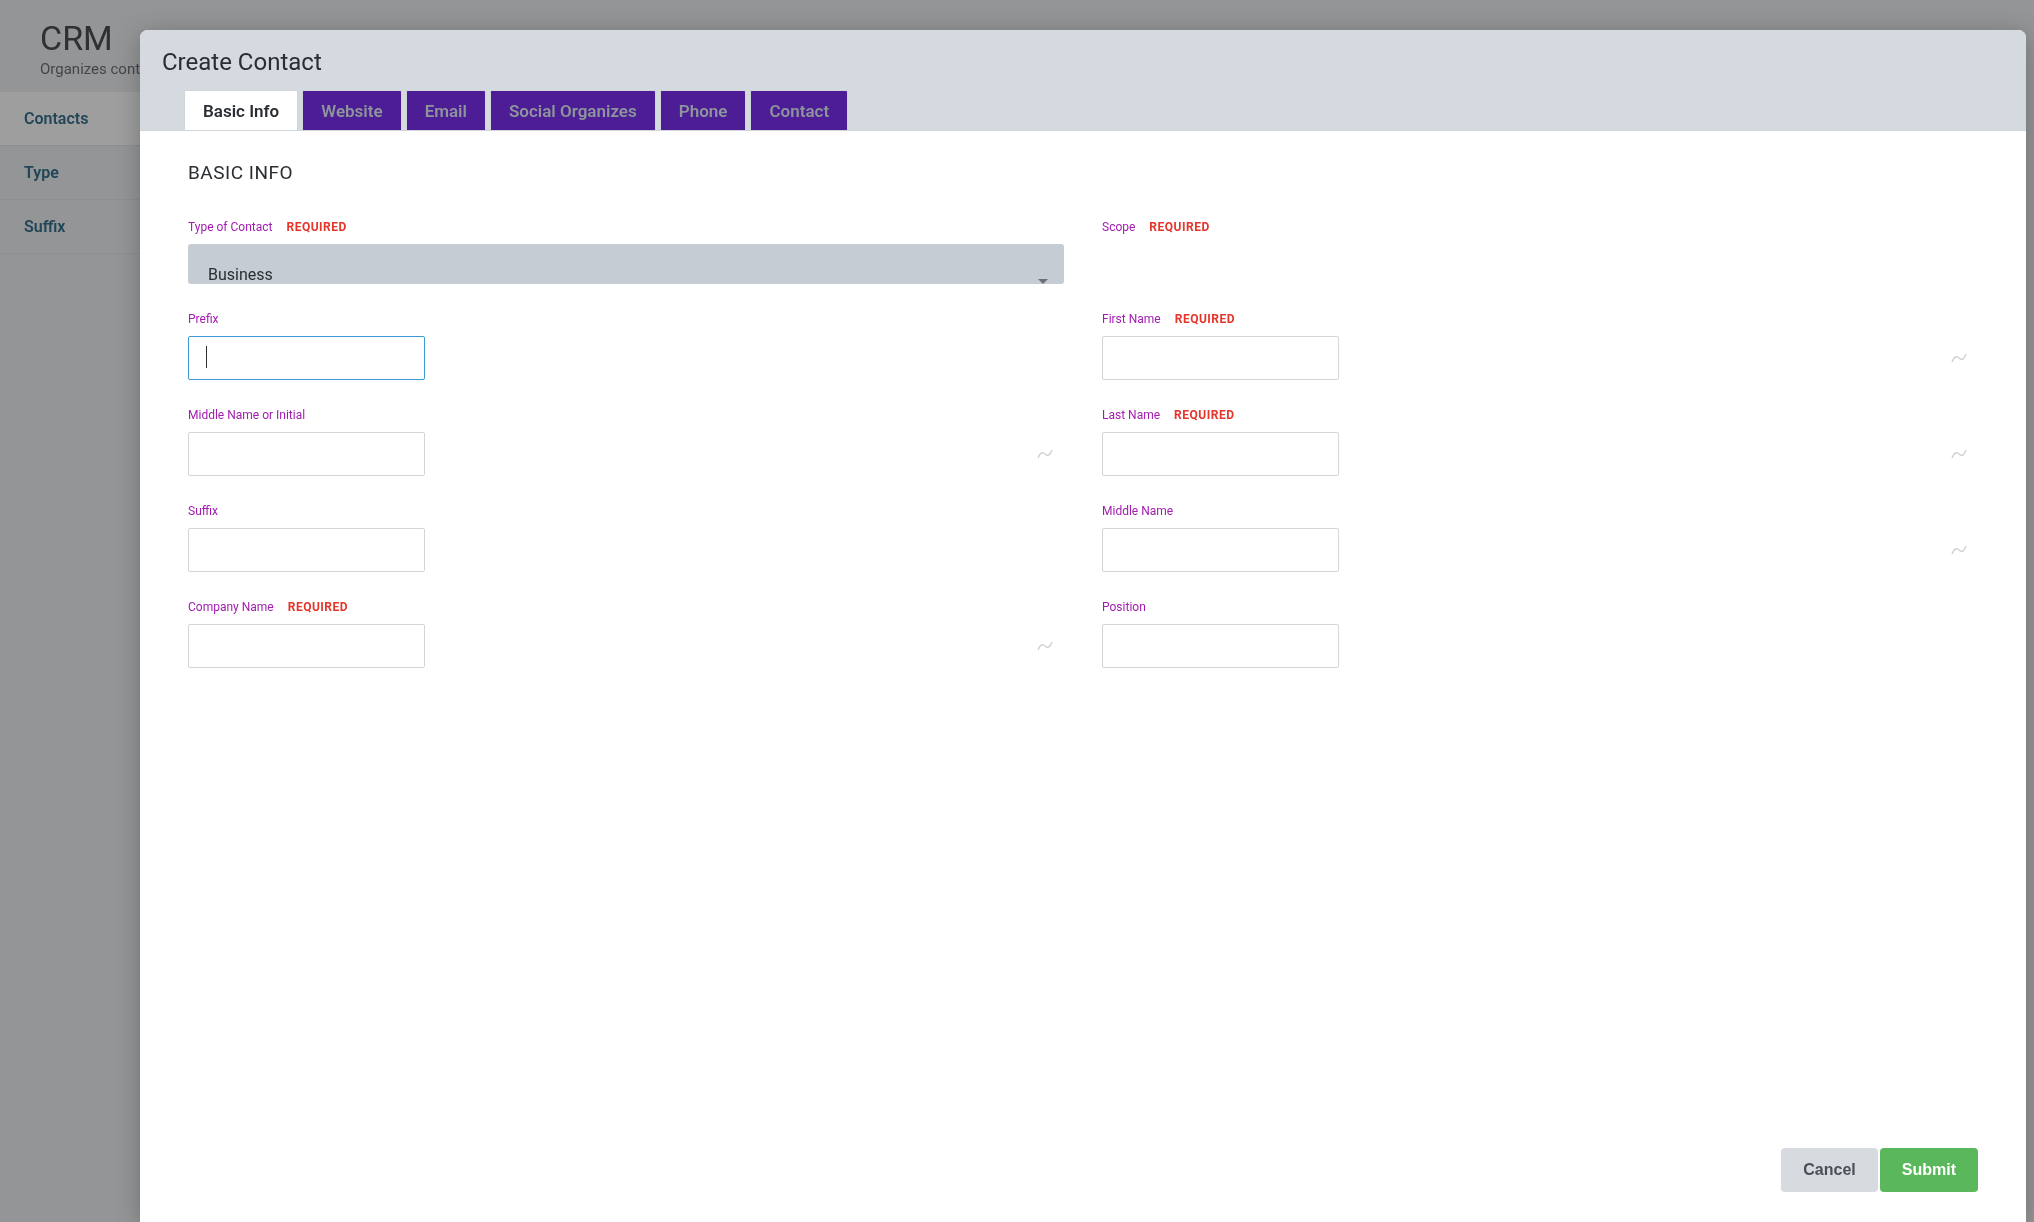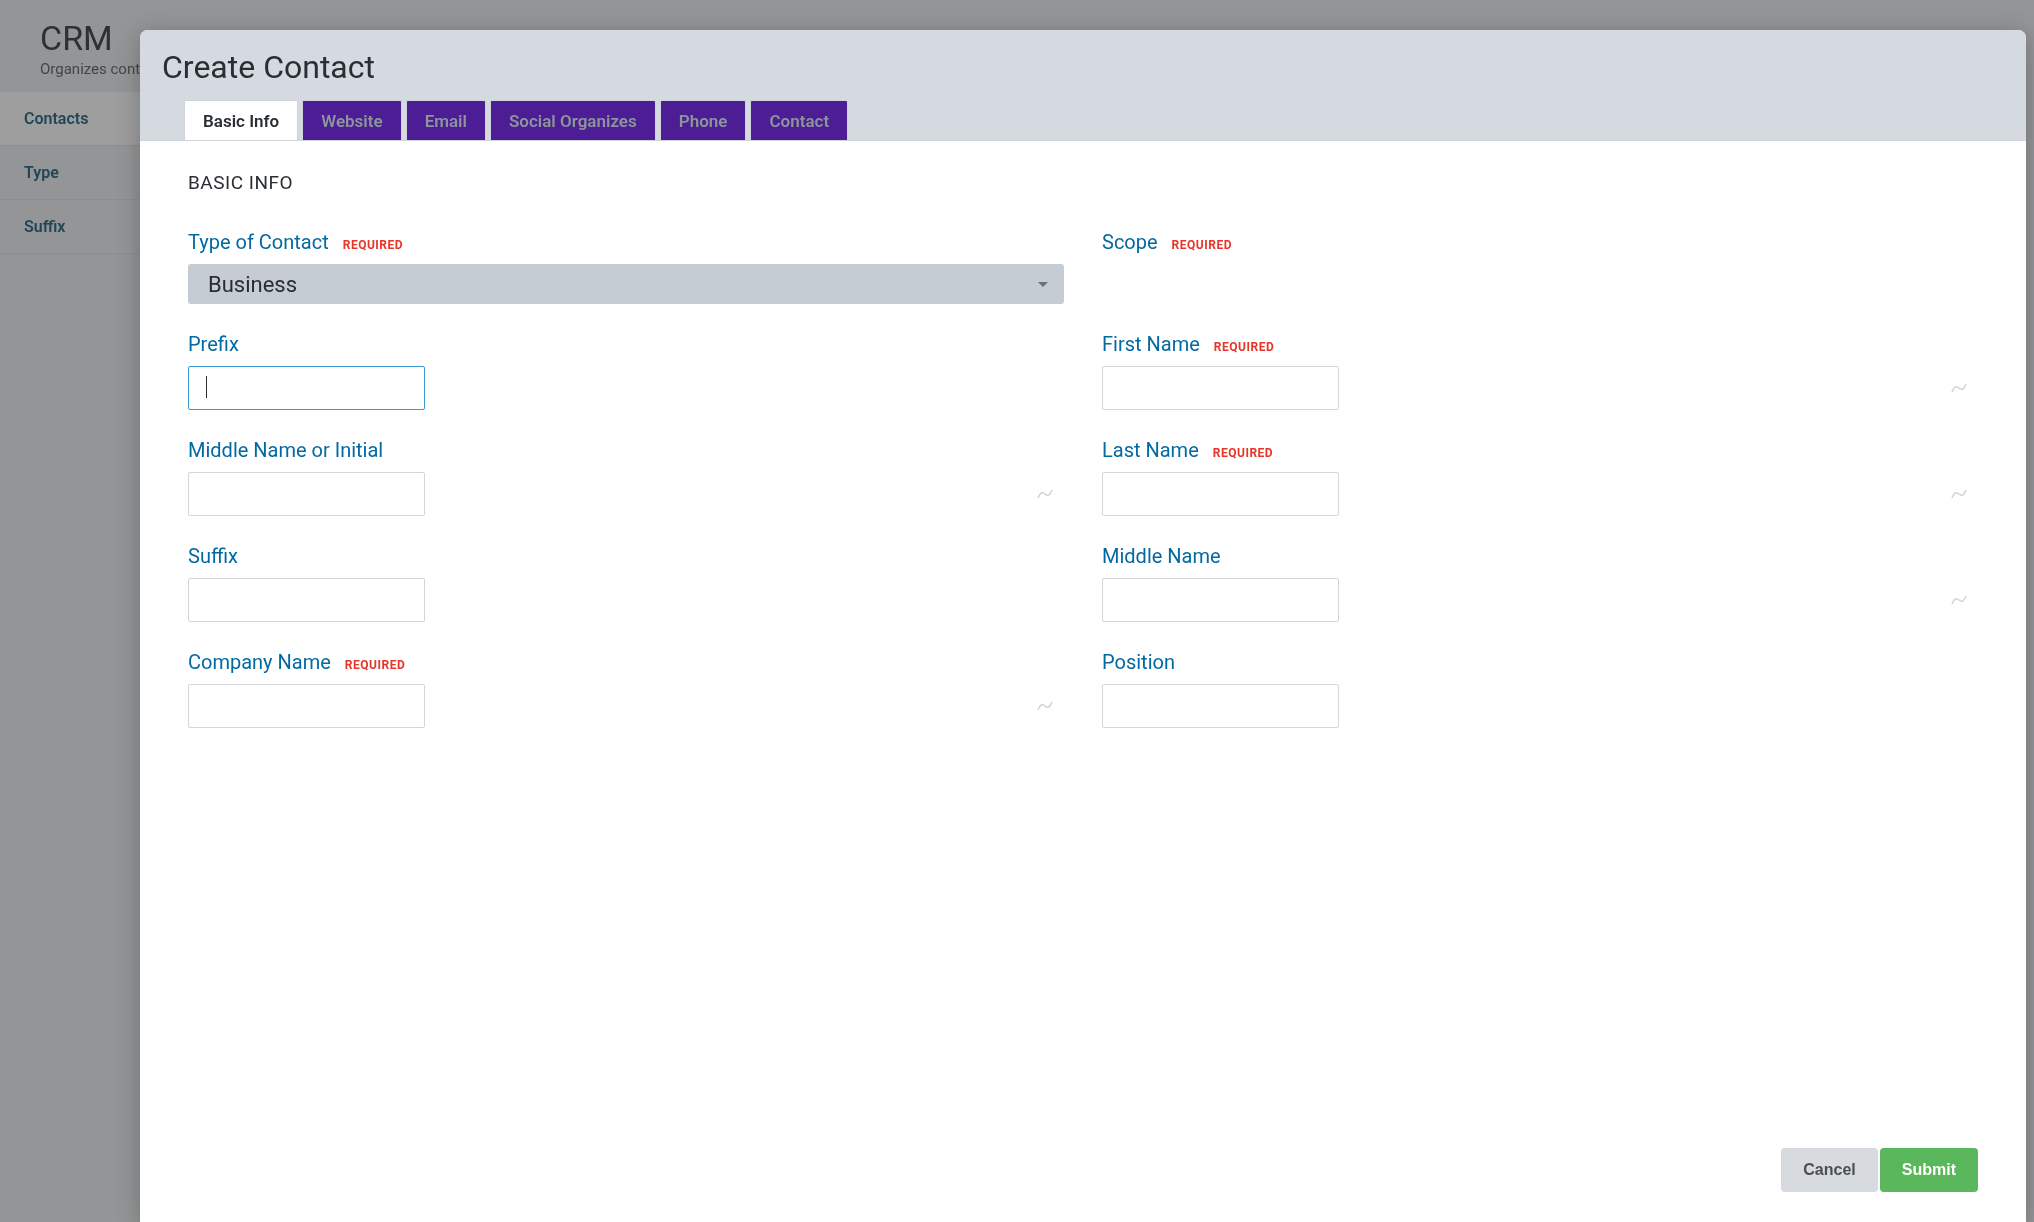--- a/index.html
+++ b/index.html
@@ -55,21 +55,21 @@
     box-shadow: 0 4px 24px rgba(0,0,0,0.25);
     display: flex;
     flex-direction: column;
     overflow: hidden;
   }
   .modal-header {
     background: #d4dae0;
     padding: 18px 22px 0 22px;
   }
   .modal-title {
-    font-size: 32px;
+    font-size: 24px;
     font-weight: 400;
     color: #2a2e33;
     padding-bottom: 14px;
   }
   .tabs {
     display: flex;
     gap: 4px;
     padding-left: 22px;
   }
   .tab {
@@ -104,40 +104,40 @@
   }
   .form-grid {
     display: grid;
     grid-template-columns: 1fr 1fr;
     column-gap: 38px;
     row-gap: 28px;
   }
   .form-field { display: flex; flex-direction: column; }
   .field-label-row { display: flex; align-items: baseline; gap: 14px; margin-bottom: 10px; }
   .field-label {
-    font-size: 20px;
-    color: #0369a1;
+    font-size: 12px;
+    color: #a21caf;
   }
   .required-badge {
     font-size: 12px;
     font-weight: 700;
     letter-spacing: 0.5px;
     color: #e6352b;
   }
   .select-control {
     height: 40px;
     background: #c6ccd3;
     border: none;
     border-radius: 3px;
     display: flex;
-    align-items: center;
+    align-items: flex-end;
     justify-content: space-between;
     padding: 0 16px 0 20px;
     cursor: pointer;
-    font-size: 22px;
+    font-size: 16px;
     color: #2a2e33;
     gap: 8px;
   }
   .select-caret {
     width: 0; height: 0;
     border-left: 5px solid transparent;
     border-right: 5px solid transparent;
     border-top: 5px solid #6b7177;
   }
   .text-input {

